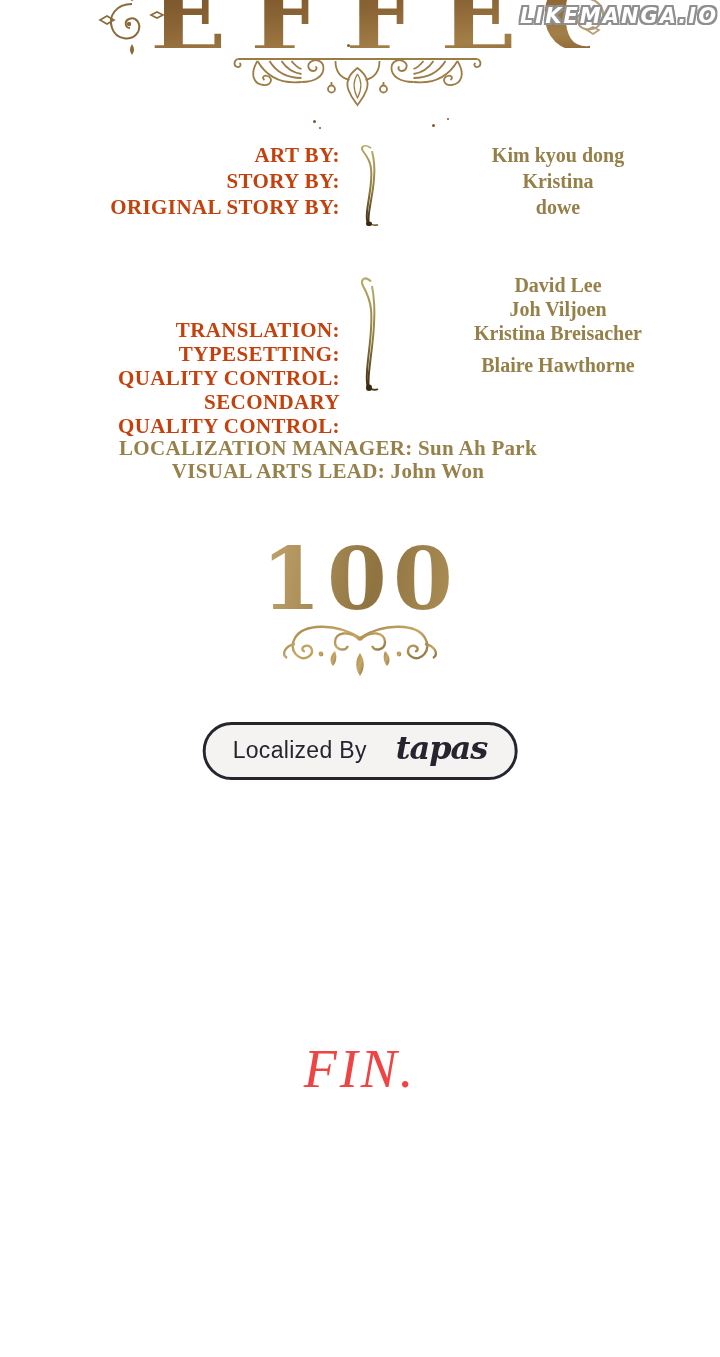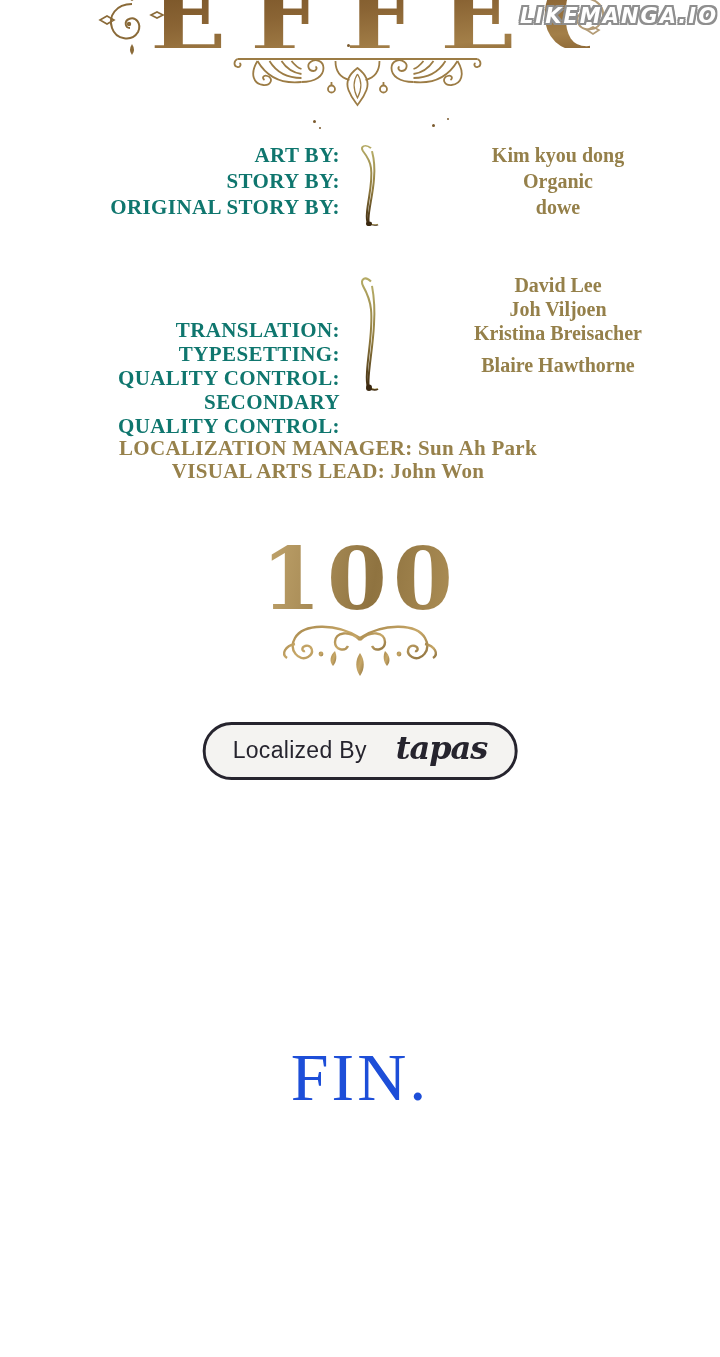--- a/index.html
+++ b/index.html
@@ -17,21 +17,21 @@
   .corner-ornament.left{left:96px;top:-6px;}
   .corner-ornament.right{left:562px;top:-8px;opacity:.75;}
   .watermark{position:absolute;top:4px;right:2px;font-family:"DejaVu Sans",sans-serif;
              font-weight:bold;font-style:italic;font-size:21px;letter-spacing:2px;color:#ffffff;
              text-shadow:-2px -2px 0 #8f8f8f,2px -2px 0 #8f8f8f,-2px 2px 0 #8f8f8f,2px 2px 0 #8f8f8f,
                          -2px 0 0 #8f8f8f,2px 0 0 #8f8f8f,0 -2px 0 #8f8f8f,0 2px 0 #8f8f8f;}
   .ornament-band{position:absolute;top:52px;left:50%;transform:translateX(-51%);}
   .speck{position:absolute;background:#7b5a2e;border-radius:50%;}
   .credits-row{position:absolute;left:0;width:720px;display:flex;align-items:flex-start;}
   .credits-labels{width:340px;text-align:right;font-weight:bold;font-size:21px;line-height:26px;
-                  letter-spacing:.4px;color:#0f766e;text-transform:uppercase;}
+                  letter-spacing:.4px;color:#c2410c;text-transform:uppercase;}
   .credits-divider{width:56px;display:flex;justify-content:center;}
   .credits-values{flex:1;text-align:center;font-weight:bold;font-size:20px;line-height:26px;color:#95804a;}
   .block2 .credits-labels{line-height:24px;margin-top:45px;}
   .block2 .credits-values{line-height:24px;}
   .val-gap{margin-top:8px;}
 
   .credits-center{position:absolute;left:0;width:656px;text-align:center;font-weight:bold;
                   font-size:21px;line-height:23px;color:#97814b;letter-spacing:.3px;}
   .credits-center .lbl{text-transform:uppercase;}
 
@@ -46,21 +46,21 @@
   
   .badge{position:absolute;top:722px;left:50%;transform:translateX(-50%);
          display:inline-flex;align-items:center;gap:29px;background:#f4f3f1;border:3px solid #26242e;
          border-radius:999px;padding:6px 27px 8px 27px;white-space:nowrap;}
   .badge-prefix{font-family:"Liberation Sans",sans-serif;font-size:23px;color:#26242e;letter-spacing:.3px;}
   .badge-logo{font-family:"DejaVu Serif",serif;font-weight:bold;font-style:italic;font-size:32px;
               letter-spacing:-1px;color:#26242e;transform:translateY(-2px);}
 
   
   .fin{position:absolute;top:1038px;left:0;width:720px;text-align:center;
-       font-family:"Liberation Serif",serif;font-size:68px;color:#1d4ed8;
+       font-family:"Liberation Serif",serif;font-style:italic;font-size:54px;color:#ef4444;
        letter-spacing:3px;}
 
   svg{display:block;}
 </style>
 </head>
 <body>
 
 <div class="page">
 
   <header class="title-area">
@@ -145,21 +145,21 @@
         <g fill="none" stroke="url(#vineGrad1)" stroke-width="2">
           <path d="M16,8 C10,2 5,6 8,12 C11,17 15,24 16,34 C18,52 13,75 12,92 C11.5,99 12,104 13,107"></path>
           <path d="M17,12 C19,22 20,34 19,48 C18,68 14,86 13.5,100 C13.4,104 13.6,106 14,107"></path>
           <path d="M14,107 q5,3 9,1"></path>
         </g>
         <circle cx="14" cy="107" r="3" fill="#3a2810"></circle>
       </svg>
     </div>
     <div class="credits-values">
       <div>Kim kyou dong</div>
-      <div>Organic</div>
+      <div>Kristina</div>
       <div>dowe</div>
     </div>
   </section>
 
   <section class="credits-row block2" style="top:273px;">
     <div class="credits-labels">
       <div>TRANSLATION:</div>
       <div>TYPESETTING:</div>
       <div>QUALITY CONTROL:</div>
       <div>SECONDARY</div>

